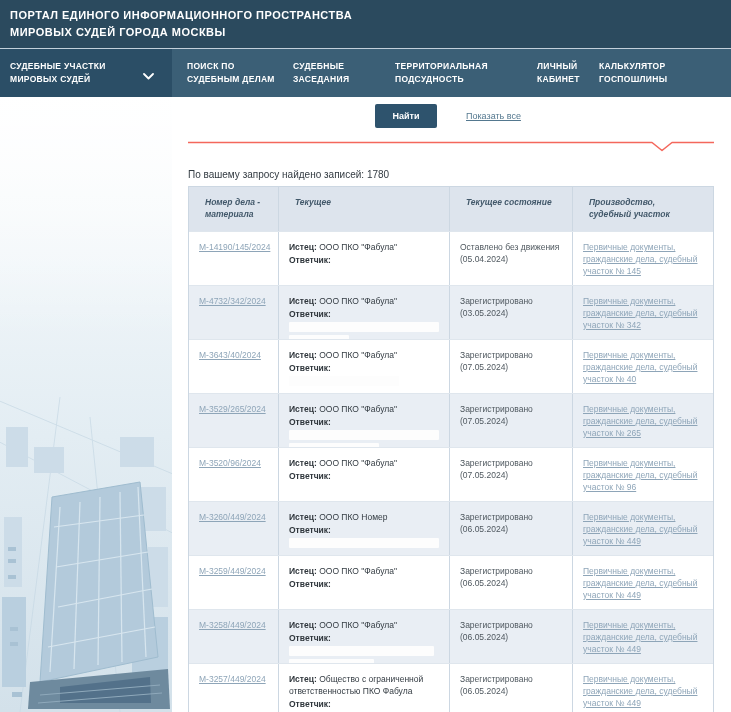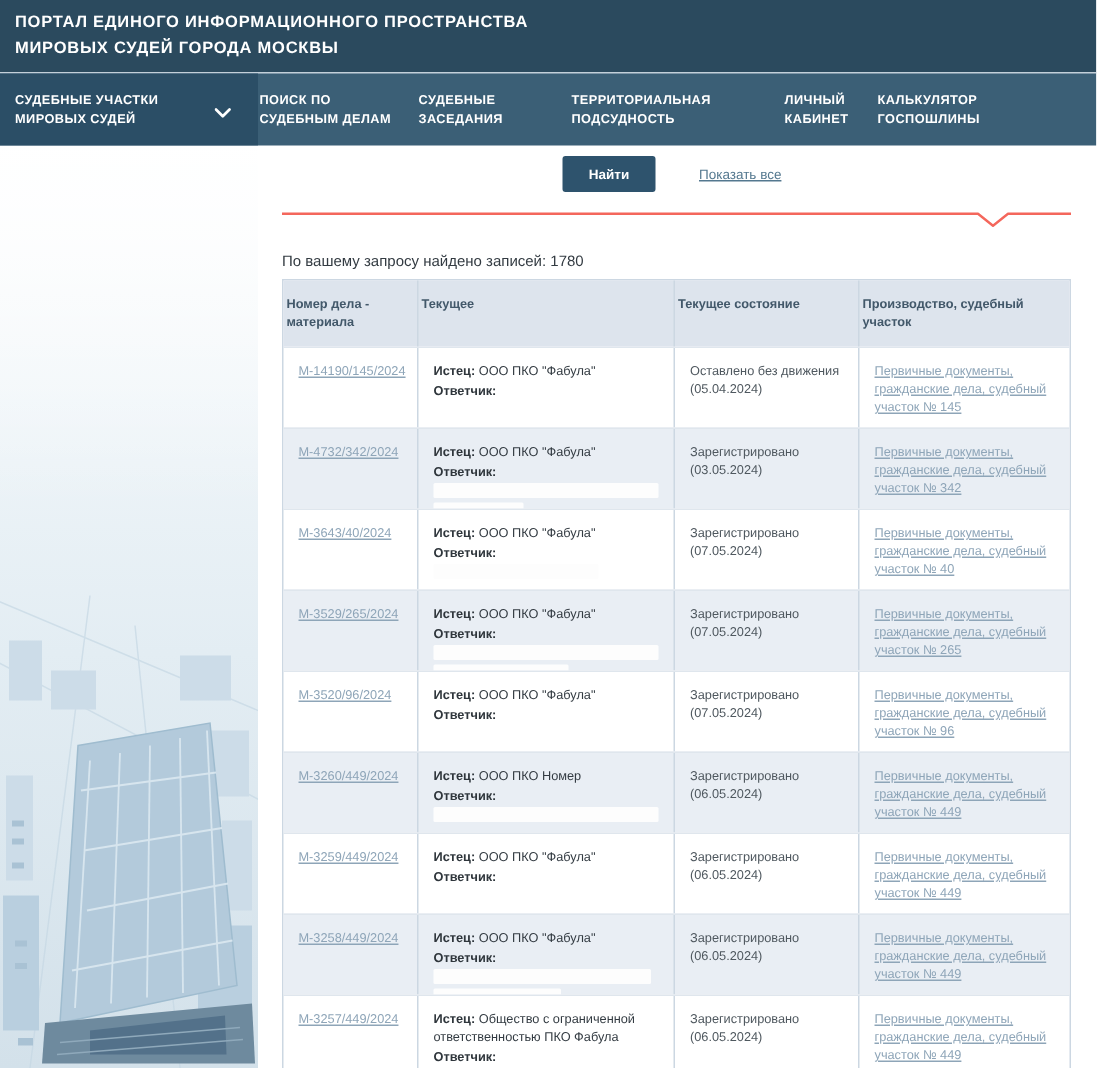--- a/index.html
+++ b/index.html
@@ -15,21 +15,21 @@
 
   
   .top-header{height:48px;background:var(--header-bg);padding:7px 0 0 10px;}
   .top-header .t-line{color:#fff;font-size:11px;font-weight:bold;letter-spacing:.5px;line-height:17px;text-transform:uppercase;}
 
   
   .main-nav{display:flex;height:49px;background:var(--nav-bg);border-top:1px solid #c3d0da;}
   .sidebar-toggle{width:172px;height:100%;background:var(--toggle-bg);position:relative;padding:11px 16px 0 10px;cursor:pointer;flex:0 0 auto;}
   .nav-label{color:#fff;font-size:8.5px;font-weight:bold;letter-spacing:.3px;line-height:13px;text-transform:uppercase;}
   .chevron{position:absolute;right:18px;top:17px;}
-  .nav-items{display:flex;padding-left:1px;}
+  .nav-items{display:flex;padding-left:15px;}
   .nav-item{padding-top:11px;cursor:pointer;}
   .ni-1{width:106px;} .ni-2{width:102px;} .ni-3{width:142px;} .ni-4{width:121px;} .ni-5{width:62px;}
 
   
   .body-row{display:flex;height:615px;}
   .sidebar{width:172px;flex:0 0 auto;overflow:hidden;}
   .content{width:559px;padding:7px 17px 0 16px;}
 
   
   .search-actions{display:flex;align-items:center;margin-left:187px;height:24px;}
@@ -38,21 +38,21 @@
   .show-all{margin-left:29px;font-size:9px;color:var(--link-action);text-decoration:underline;cursor:pointer;}
 
   .divider{display:block;margin-top:13px;}
 
   .results-count{margin-top:16px;font-size:10px;color:var(--text-dark);}
 
   
   .rtable{margin-top:6px;width:526px;border:1px solid var(--table-border);}
   .thead,.trow{display:grid;grid-template-columns:89px 171px 123px 142px;}
   .thead{background:var(--table-header-bg);height:44px;}
-  .th{padding:9px 2px;font-size:8.5px;font-weight:bold;color:var(--table-header-text);line-height:12px;border-left:1px solid var(--table-border);}
+  .th{padding:9px 16px;font-size:8.5px;font-weight:bold;color:var(--table-header-text);line-height:12px;border-left:1px solid var(--table-border);font-style:italic;}
   .th:first-child{border-left:none;}
   .trow{height:54px;border-top:1px solid #dfe6ed;overflow:hidden;}
   .trow:nth-child(even){background:var(--row-alt-bg);}
   .td{padding:9px 10px;font-size:8.5px;line-height:12px;color:var(--text-dark);border-left:1px solid var(--table-border);overflow:hidden;}
   .td:first-child{border-left:none;}
   .case-link{color:var(--link-muted);text-decoration:underline;cursor:pointer;white-space:nowrap;}
   .plabel{font-weight:bold;color:#2f363c;}
   .party-line{margin-bottom:1px;}
   .status-line,.status-date{white-space:nowrap;color:#4f585f;}
   .prod-link{color:var(--link-muted);text-decoration:underline;cursor:pointer;}

